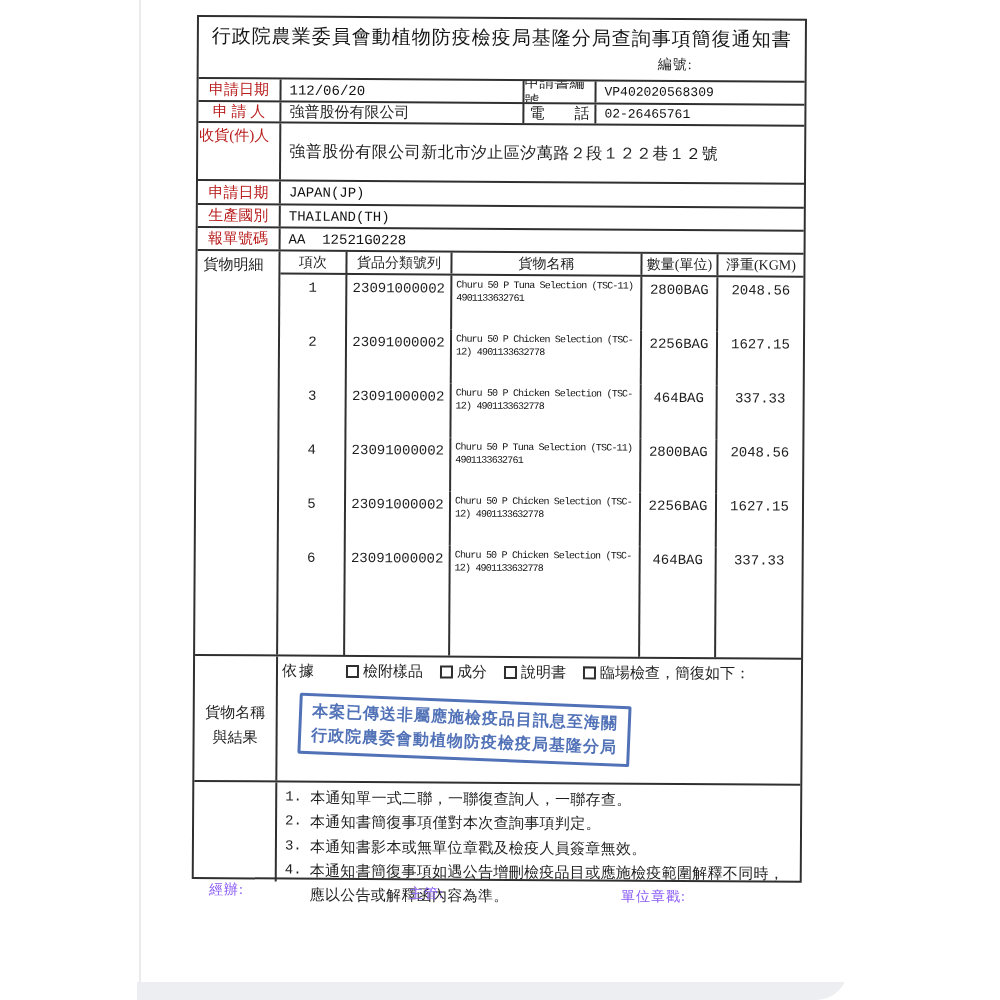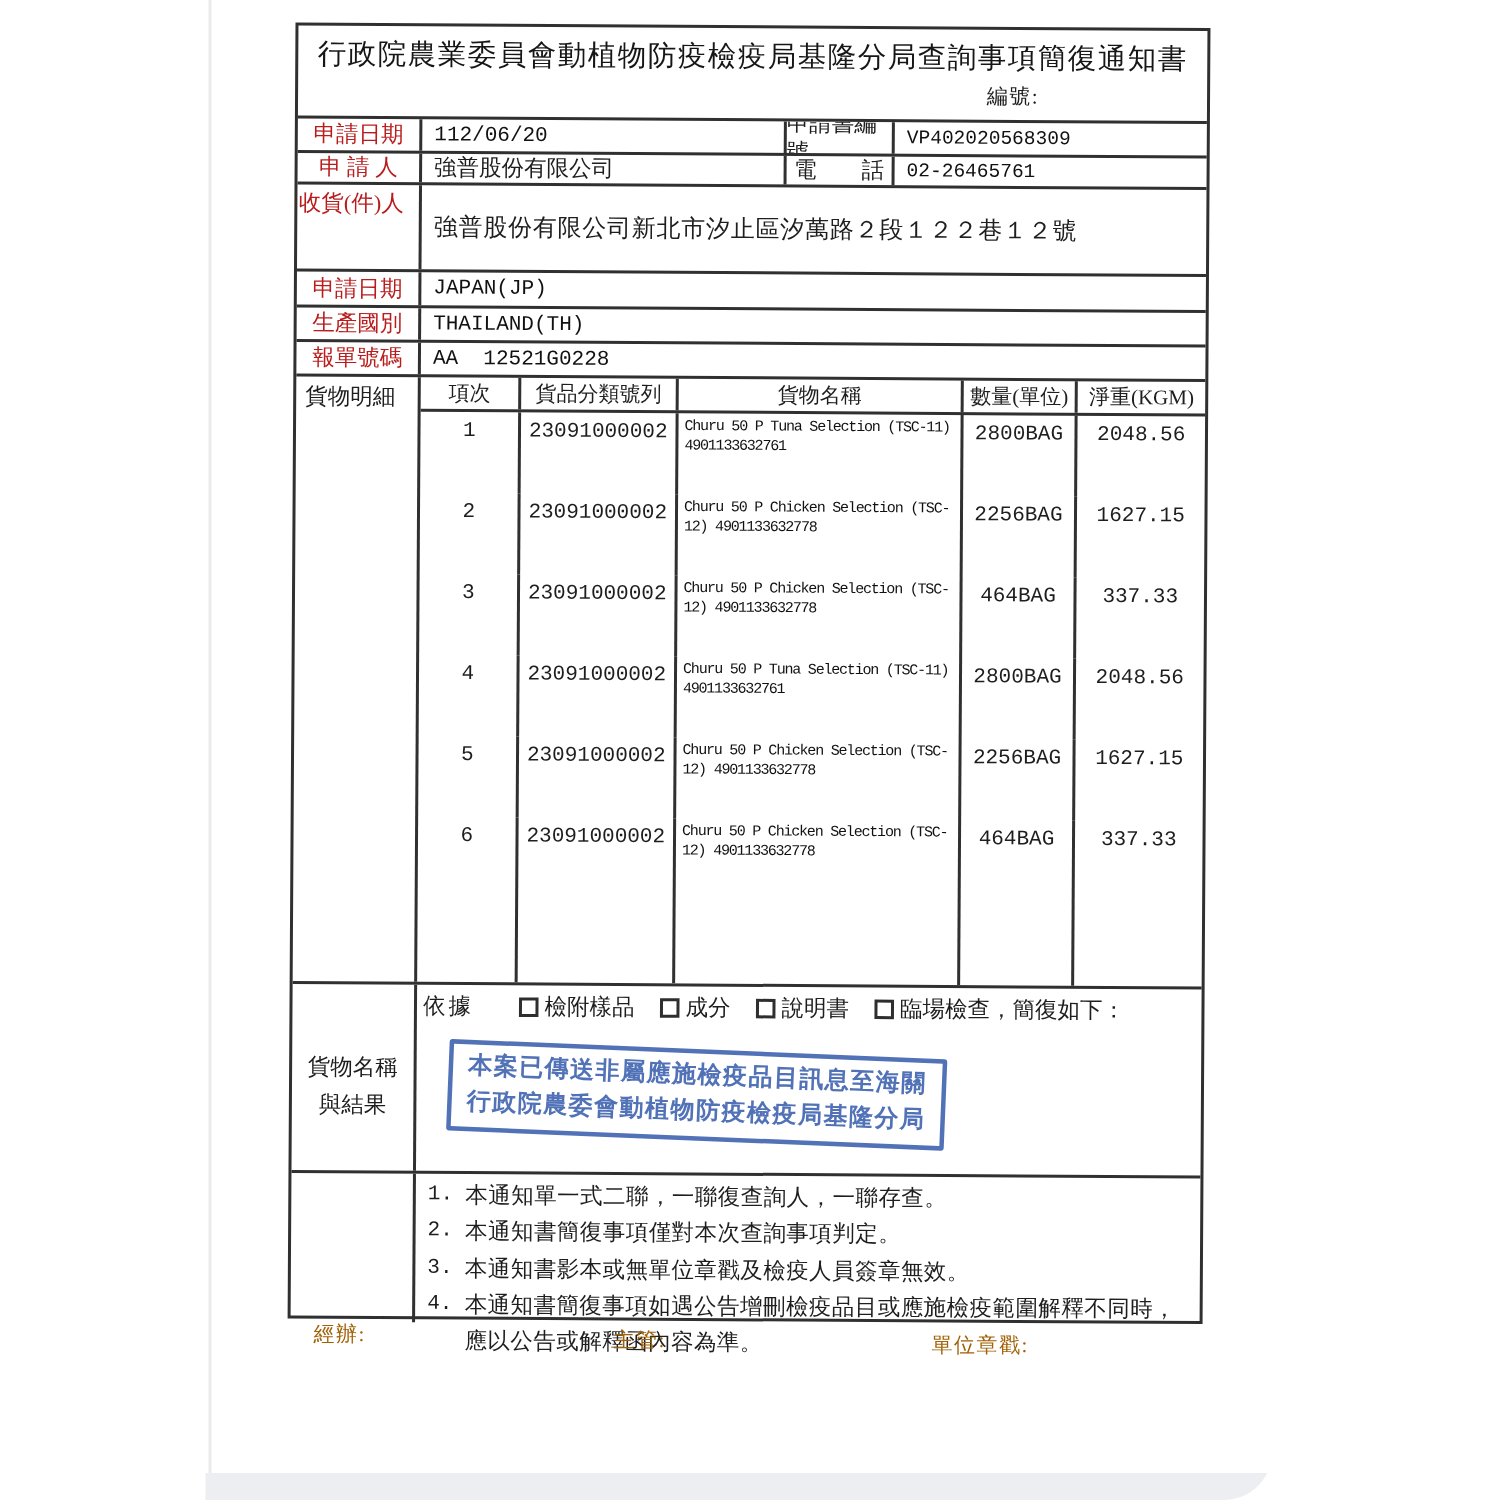--- a/index.html
+++ b/index.html
@@ -74,21 +74,21 @@
     white-space:nowrap; opacity:0.88;
   }
 
   .notes-row { height:99px; }
   .notes-spacer { width:83px; border-right:2px solid #303030; }
   .notes-list { flex:1; padding-top:3px; }
   .note { display:flex; font-size:15px; line-height:1.62; }
   .note-no { width:33px; padding-left:8px; font-family:"Liberation Mono","DejaVu Sans Mono",monospace; font-size:14px; }
   .note-text { flex:1; padding-right:14px; letter-spacing:0.3px; }
 
-  .footer-item { position:absolute; font-size:14px; letter-spacing:1px; color:#a16207; }
+  .footer-item { position:absolute; font-size:14px; letter-spacing:1px; color:#8b5cf6; }
   .f-handler { left:209px; top:881px; }
   .f-supervisor { left:409px; top:885px; }
   .f-seal { left:621px; top:888px; }
 </style>
 </head>
 <body>
 
 <div class="page">
 
   <div class="edge-left"></div>

